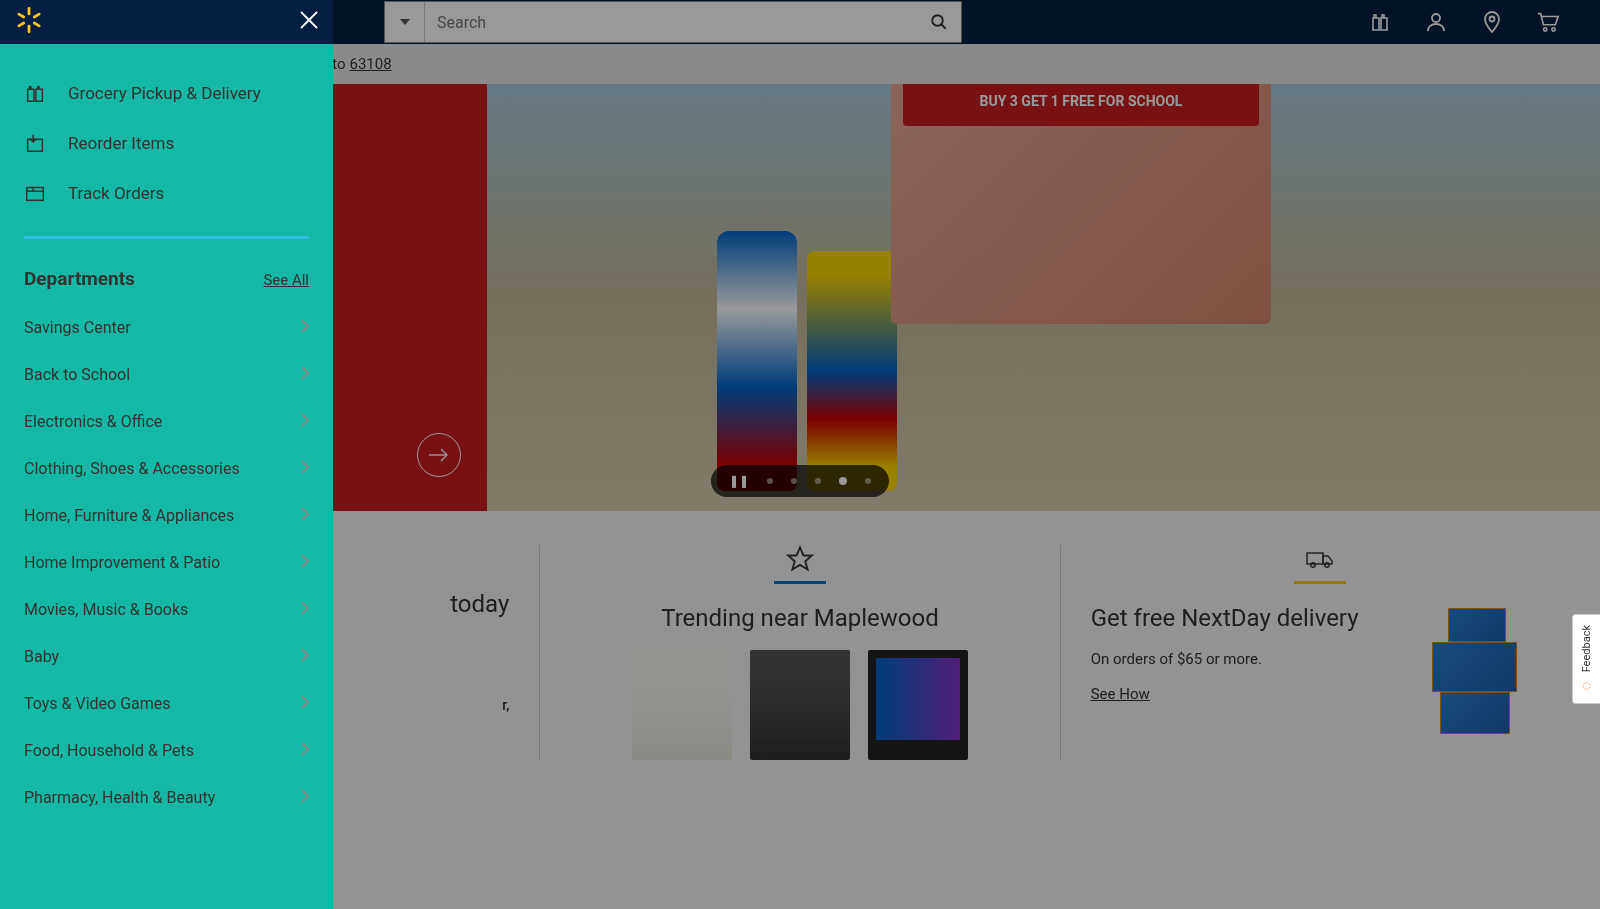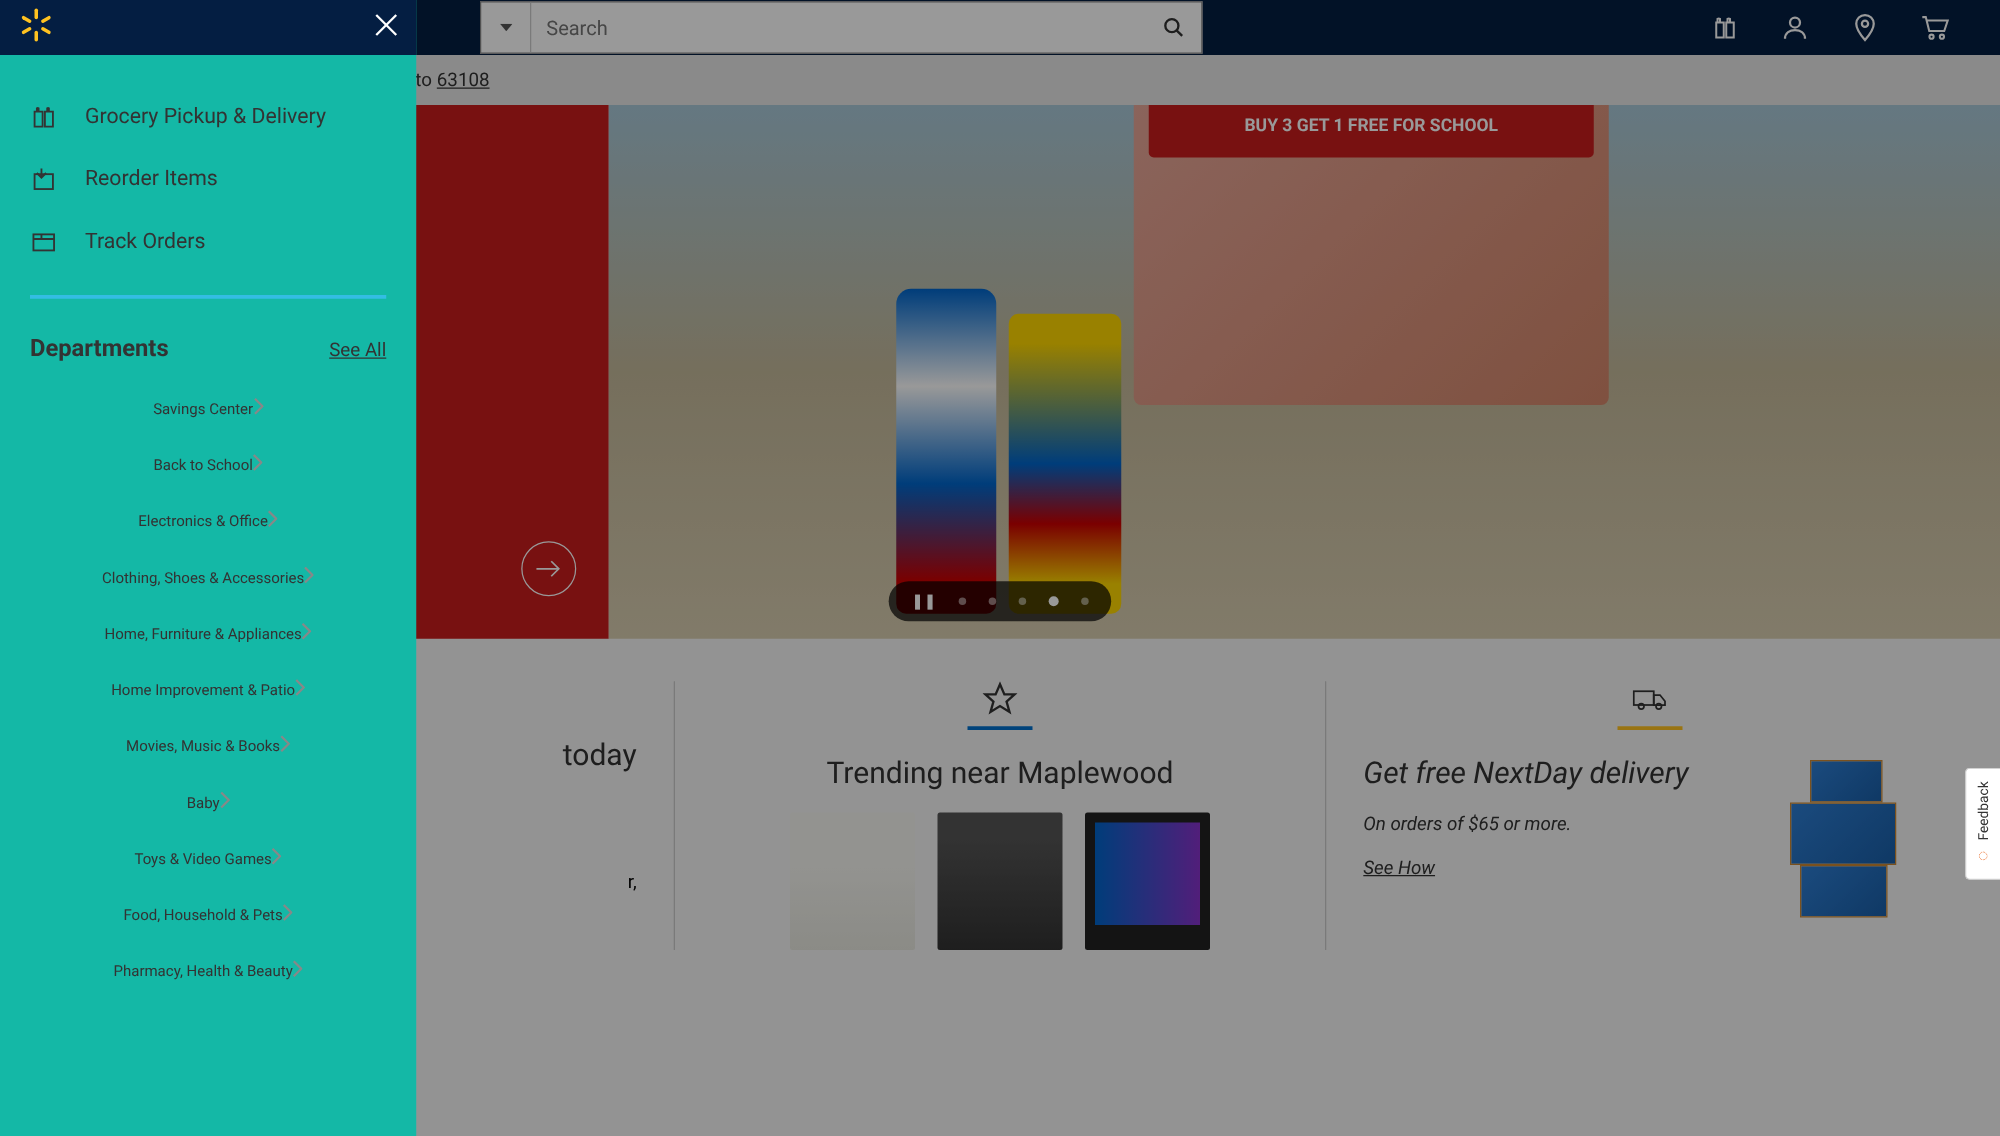--- a/index.html
+++ b/index.html
@@ -32,21 +32,21 @@
 .lysol-box-banner { position: absolute; top: 12px; left: 12px; right: 12px; height: 50px; background: #c91d1d; border-radius: 4px; display: flex; align-items: center; justify-content: center; color: #fff; font-weight: bold; font-size: 14px; }
 .lysol-box-label { position: absolute; bottom: 12px; left: 100px; background: #fff; padding: 8px 14px; border-radius: 4px; font-size: 11px; color: #0066cc; font-weight: bold; }
 .carousel-ctrl { position: absolute; bottom: 14px; left: 50%; transform: translateX(-50%); background: rgba(0,0,0,0.7); border-radius: 20px; height: 32px; padding: 0 18px; display: flex; align-items: center; gap: 18px; }
 .carousel-pause { color: #fff; font-size: 12px; }
 .carousel-dot { width: 6px; height: 6px; border-radius: 50%; background: rgba(255,255,255,0.5); }
 .carousel-dot.active { background: #fff; width: 8px; height: 8px; }
 
 
 .tiles { display: flex; margin-top: 34px; padding: 0 20px; }
 .tile { flex: 1; padding: 0 30px; border-right: 1px solid #ccc; }
-.tile:last-child { border-right: none; font-style: italic; }
+.tile:last-child { border-right: none; }
 .tile-icon { display: flex; justify-content: center; margin-bottom: 8px; }
 .tile-icon svg { width: 28px; height: 28px; }
 .tile-line { height: 3px; width: 52px; margin: 0 auto 20px; }
 .tile-line.blue { background: #0071ce; }
 .tile-line.yellow { background: #ffc220; }
 .tile h2 { font-size: 24px; font-weight: 400; color: #333; margin-bottom: 18px; }
 .tile-sub { font-size: 15px; color: #333; margin-bottom: 16px; }
 .tile-link { font-size: 15px; color: #333; text-decoration: underline; }
 .tile-imgs { display: flex; gap: 18px; margin-top: 8px; }
 .tile-img { width: 100px; height: 110px; background: #eee; border-radius: 2px; }
@@ -72,21 +72,21 @@
 .side-top { height: 44px; background: #041e42; display: flex; align-items: center; justify-content: space-between; padding: 0 14px; }
 .side-close { color: #fff; }
 .quick-links { padding: 24px 24px 0; }
 .quick-link { display: flex; align-items: center; gap: 22px; padding: 14px 0; font-size: 17px; color: #333; cursor: pointer; }
 .quick-link-icon { width: 22px; height: 22px; display: flex; align-items: center; justify-content: center; }
 .divider { height: 3px; background: #33bde3; margin: 18px 24px 0; }
 .dept-head { display: flex; justify-content: space-between; align-items: baseline; padding: 28px 24px 14px; }
 .dept-head h3 { font-size: 19px; font-weight: 700; color: #333; }
 .see-all { font-size: 15px; color: #333; text-decoration: underline; }
 .dept-list { padding: 0 24px 20px; }
-.dept-item { display: flex; justify-content: center; align-items: center; padding: 14px 0; font-size: 12px; color: #333; cursor: pointer; }
+.dept-item { display: flex; justify-content: space-between; align-items: center; padding: 14px 0; font-size: 16px; color: #333; cursor: pointer; }
 .chev { color: #888; }
 </style>
 </head>
 <body>
 
 <div class="header">
   <div class="logo">
     <svg viewBox="0 0 32 32" width="30" height="30">
         <g fill="#ffc220">
           <rect x="14.5" y="2" width="3" height="9" rx="1.5"></rect>
@@ -153,21 +153,21 @@
     <div class="hero-arrow">
       <svg width="20" height="14" viewBox="0 0 20 14" fill="none" stroke="#fff" stroke-width="1.4">
           <line x1="0" y1="7" x2="18" y2="7"></line>
           <polyline points="12,1 18,7 12,13"></polyline>
         </svg>
     </div>
   </div>
   <div class="hero-right">
     <div class="hero-product lysol-can" style="left:230px;"></div>
     <div class="hero-product lysol-wipes" style="left:320px;"></div>
-    <div class="hero-product lysol-box" style="left:420px;">
+    <div class="hero-product lysol-box" style="left:404px;">
       <div class="lysol-box-banner">BUY 3 GET 1 FREE FOR SCHOOL</div>
     </div>
   </div>
   <div class="carousel-ctrl">
     <span class="carousel-pause">❚❚</span>
     <span class="carousel-dot"></span>
     <span class="carousel-dot"></span>
     <span class="carousel-dot"></span>
     <span class="carousel-dot active"></span>
     <span class="carousel-dot"></span>

